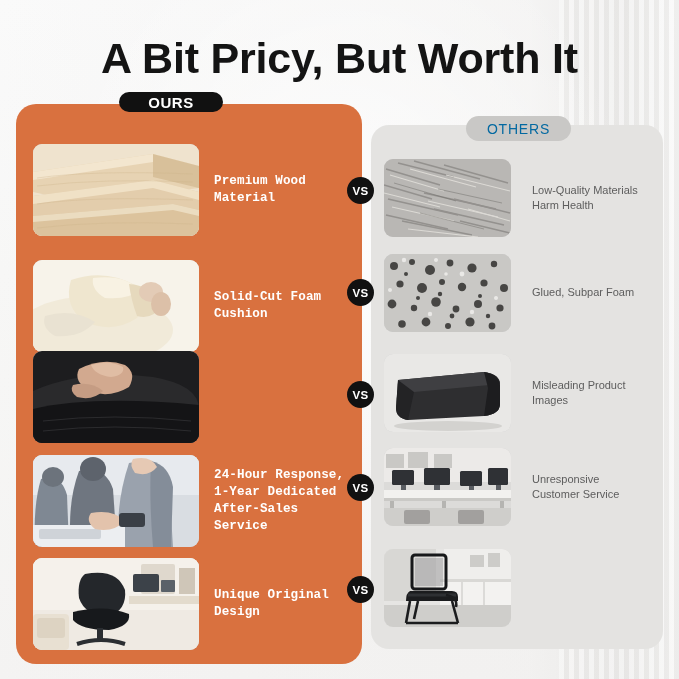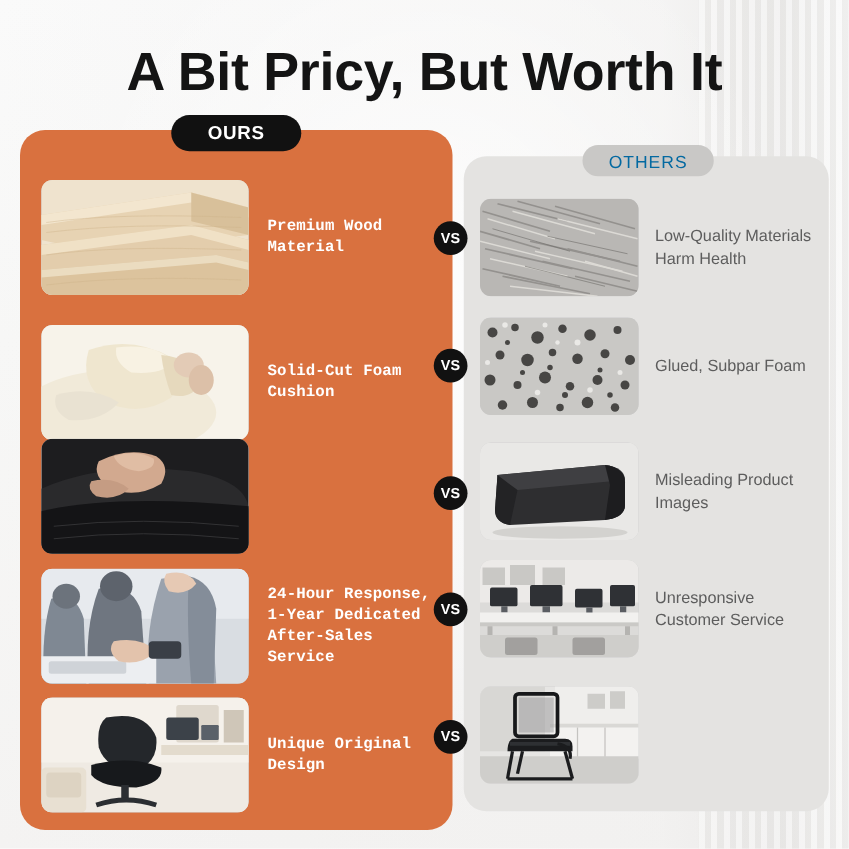--- a/index.html
+++ b/index.html
@@ -75,24 +75,24 @@
     width: 292px;
     height: 524px;
     background: #e4e3e1;
     border-radius: 18px;
     z-index: 2;
   }
 
   
   .badge-ours {
     position: absolute;
-    left: 137px;
+    left: 119px;
     top: 92px;
     width: 104px;
-    height: 29px;
+    height: 20px;
     background: #111111;
     border-radius: 16px;
     color: #ffffff;
     font-size: 15px;
     font-weight: bold;
     letter-spacing: 0.6px;
     display: flex;
     align-items: center;
     justify-content: center;
     z-index: 8;
@@ -140,23 +140,23 @@
     margin-left: 15px;
     color: #ffffff;
     font-size: 12.6px;
     font-weight: bold;
     line-height: 1.35;
     white-space: pre-line;
     letter-spacing: 0.1px;
     font-family: Liberation Mono, monospace;
   }
   .label-others {
-    margin-left: 13px;
+    margin-left: 21px;
     color: #5d5d5d;
-    font-size: 13px;
+    font-size: 11px;
     line-height: 1.38;
     white-space: pre-line;
   }
 
   
   .vs {
     position: absolute;
     width: 27px;
     height: 27px;
     border-radius: 50%;

